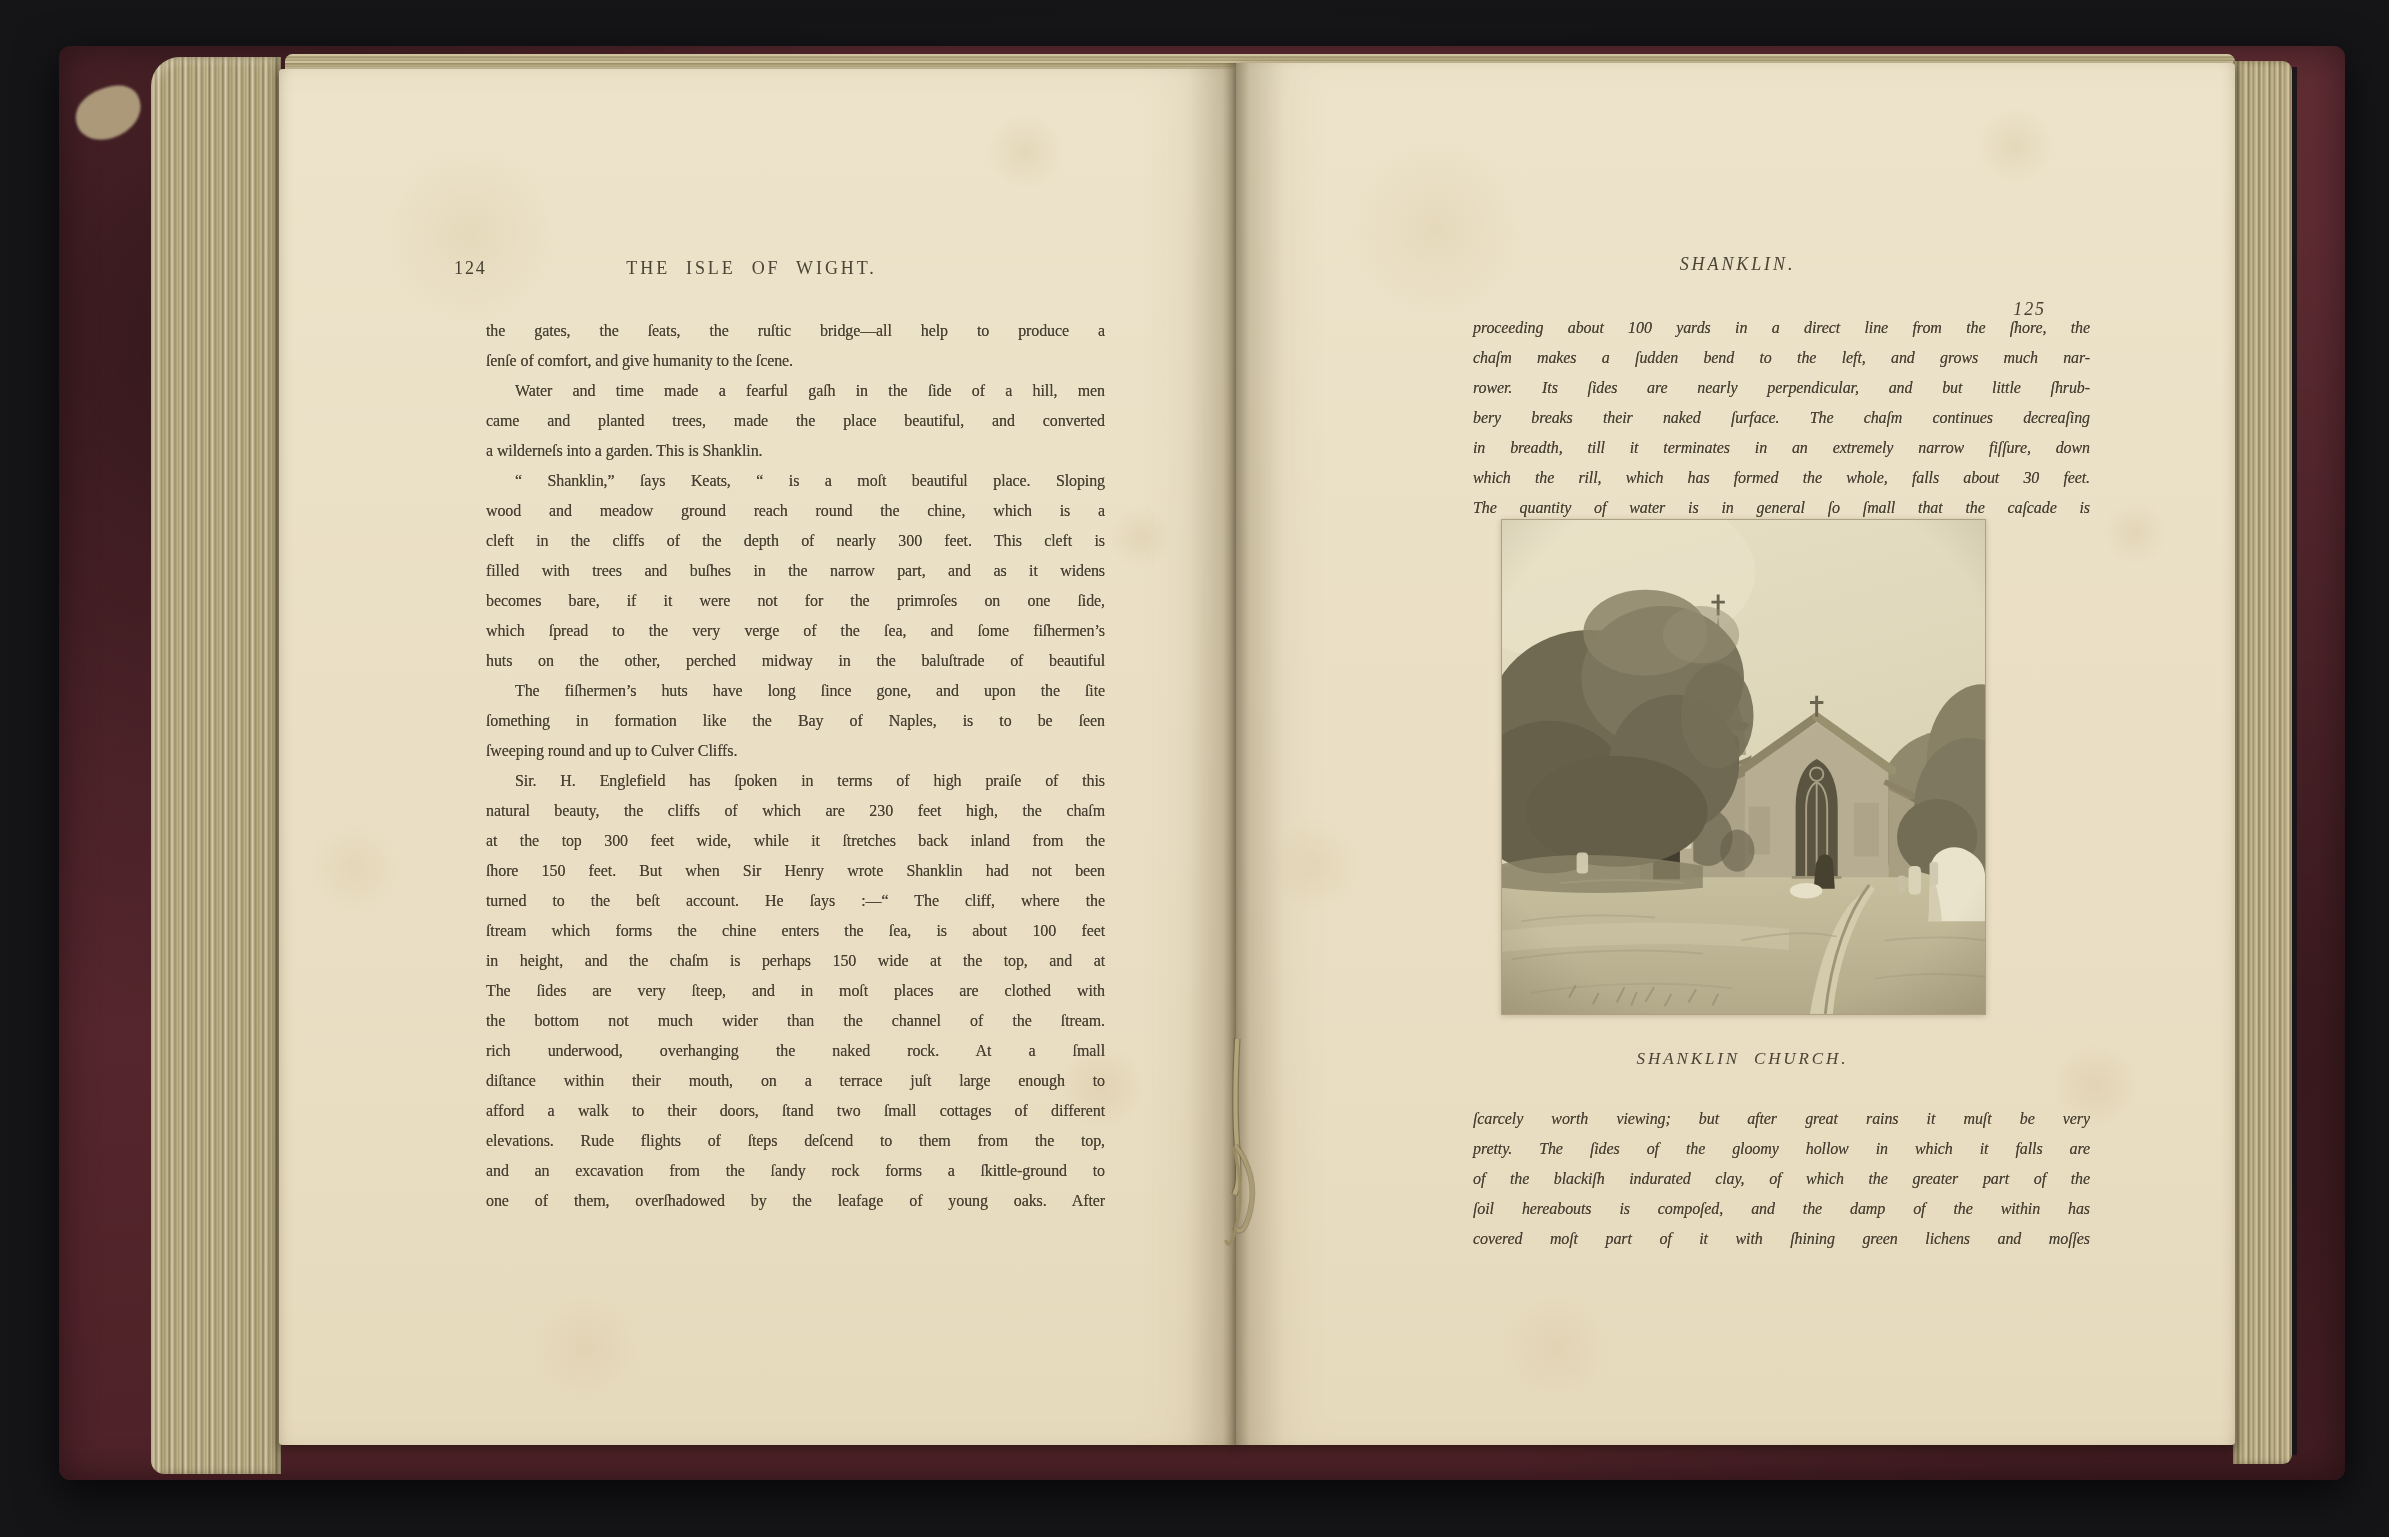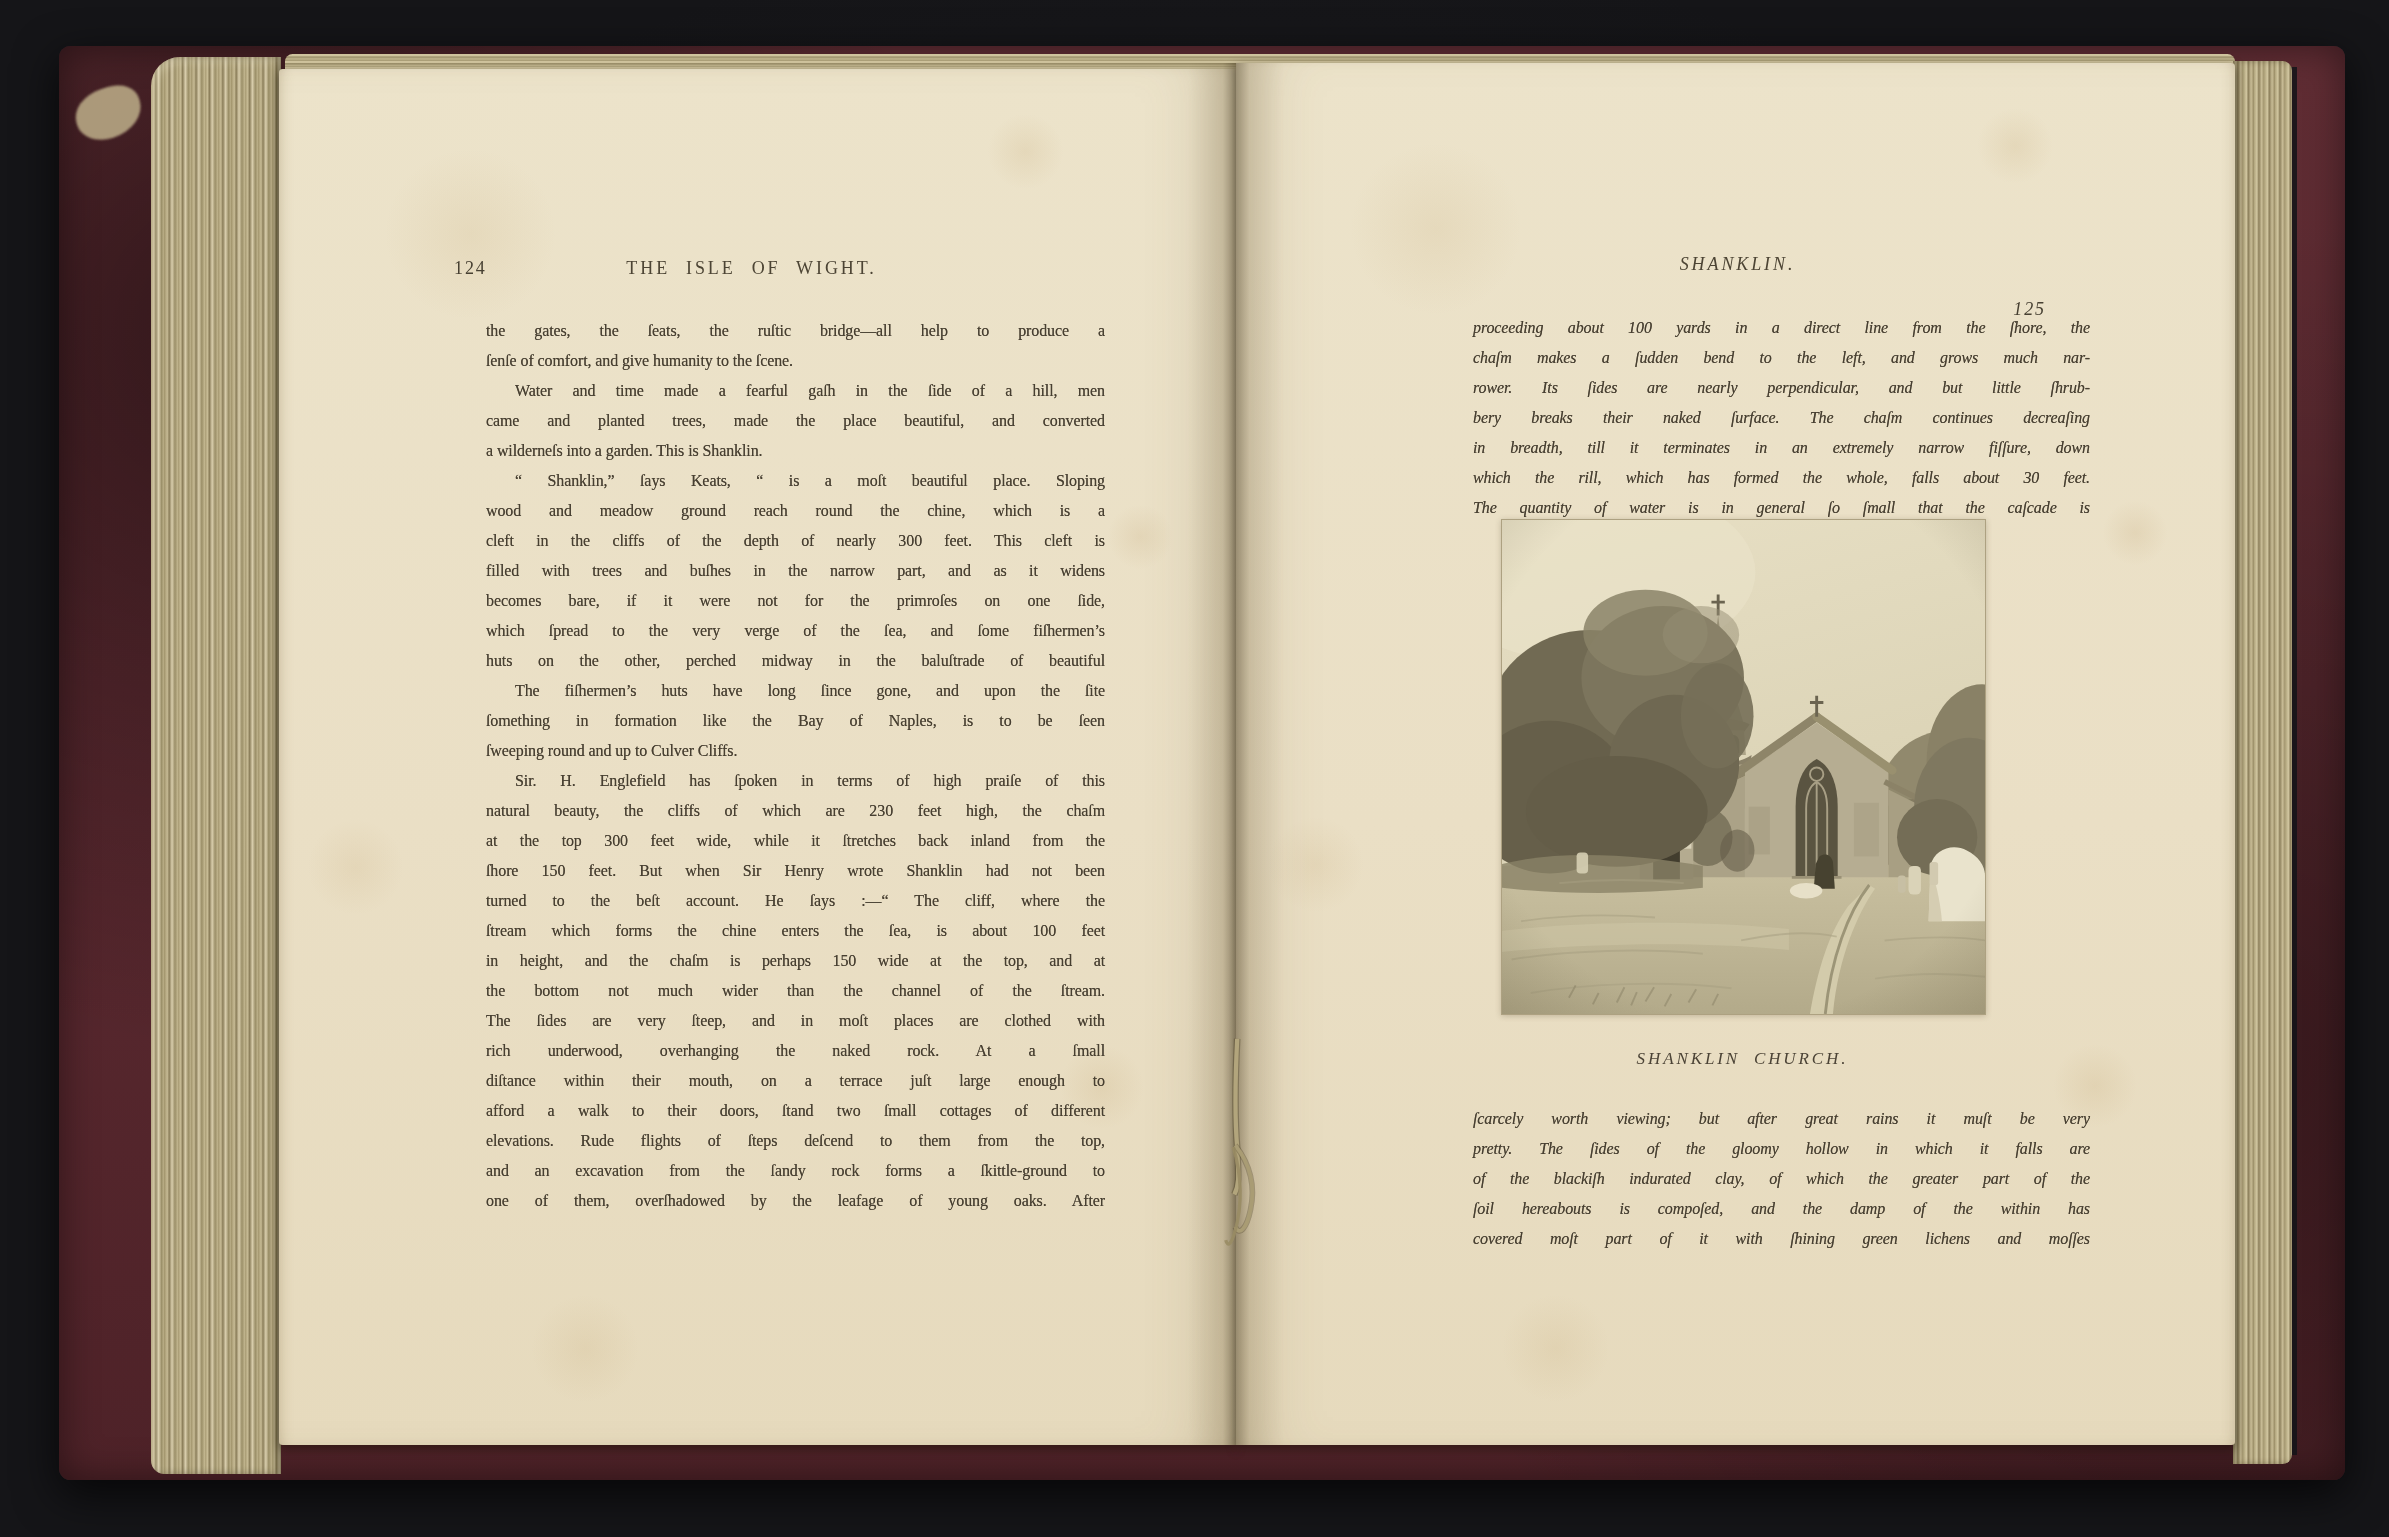--- a/index.html
+++ b/index.html
@@ -117,22 +117,22 @@
           <div class="line short">ſweeping round and up to Culver Cliffs.</div>
         </div>
         <div class="para">
           <div class="line indent">Sir. H. Englefield has ſpoken in terms of high praiſe of this</div>
           <div class="line">natural beauty, the cliffs of which are 230 feet high, the chaſm</div>
           <div class="line">at the top 300 feet wide, while it ſtretches back inland from the</div>
           <div class="line">ſhore 150 feet.  But when Sir Henry wrote Shanklin had not been</div>
           <div class="line">turned to the beſt account.   He ſays :—“ The cliff, where the</div>
           <div class="line">ſtream which forms the chine enters the ſea, is about 100 feet</div>
           <div class="line">in height, and the chaſm is perhaps 150 wide at the top, and at</div>
+          <div class="line">The ſides are very ſteep, and in moſt places are clothed with</div>
           <div class="line">the bottom not much wider than the channel of the ſtream.</div>
-          <div class="line">The ſides are very ſteep, and in moſt places are clothed with</div>
           <div class="line">rich underwood, overhanging the naked rock.   At a ſmall</div>
           <div class="line">diſtance within their mouth, on a terrace juſt large enough to</div>
           <div class="line">afford a walk to their doors, ſtand two ſmall cottages of different</div>
           <div class="line">elevations.  Rude flights of ſteps deſcend to them from the top,</div>
           <div class="line">and an excavation from the ſandy rock forms a ſkittle-ground to</div>
           <div class="line">one of them, overſhadowed by the leafage of young oaks.   After</div>
         </div>
       </div>
   </div>
 

